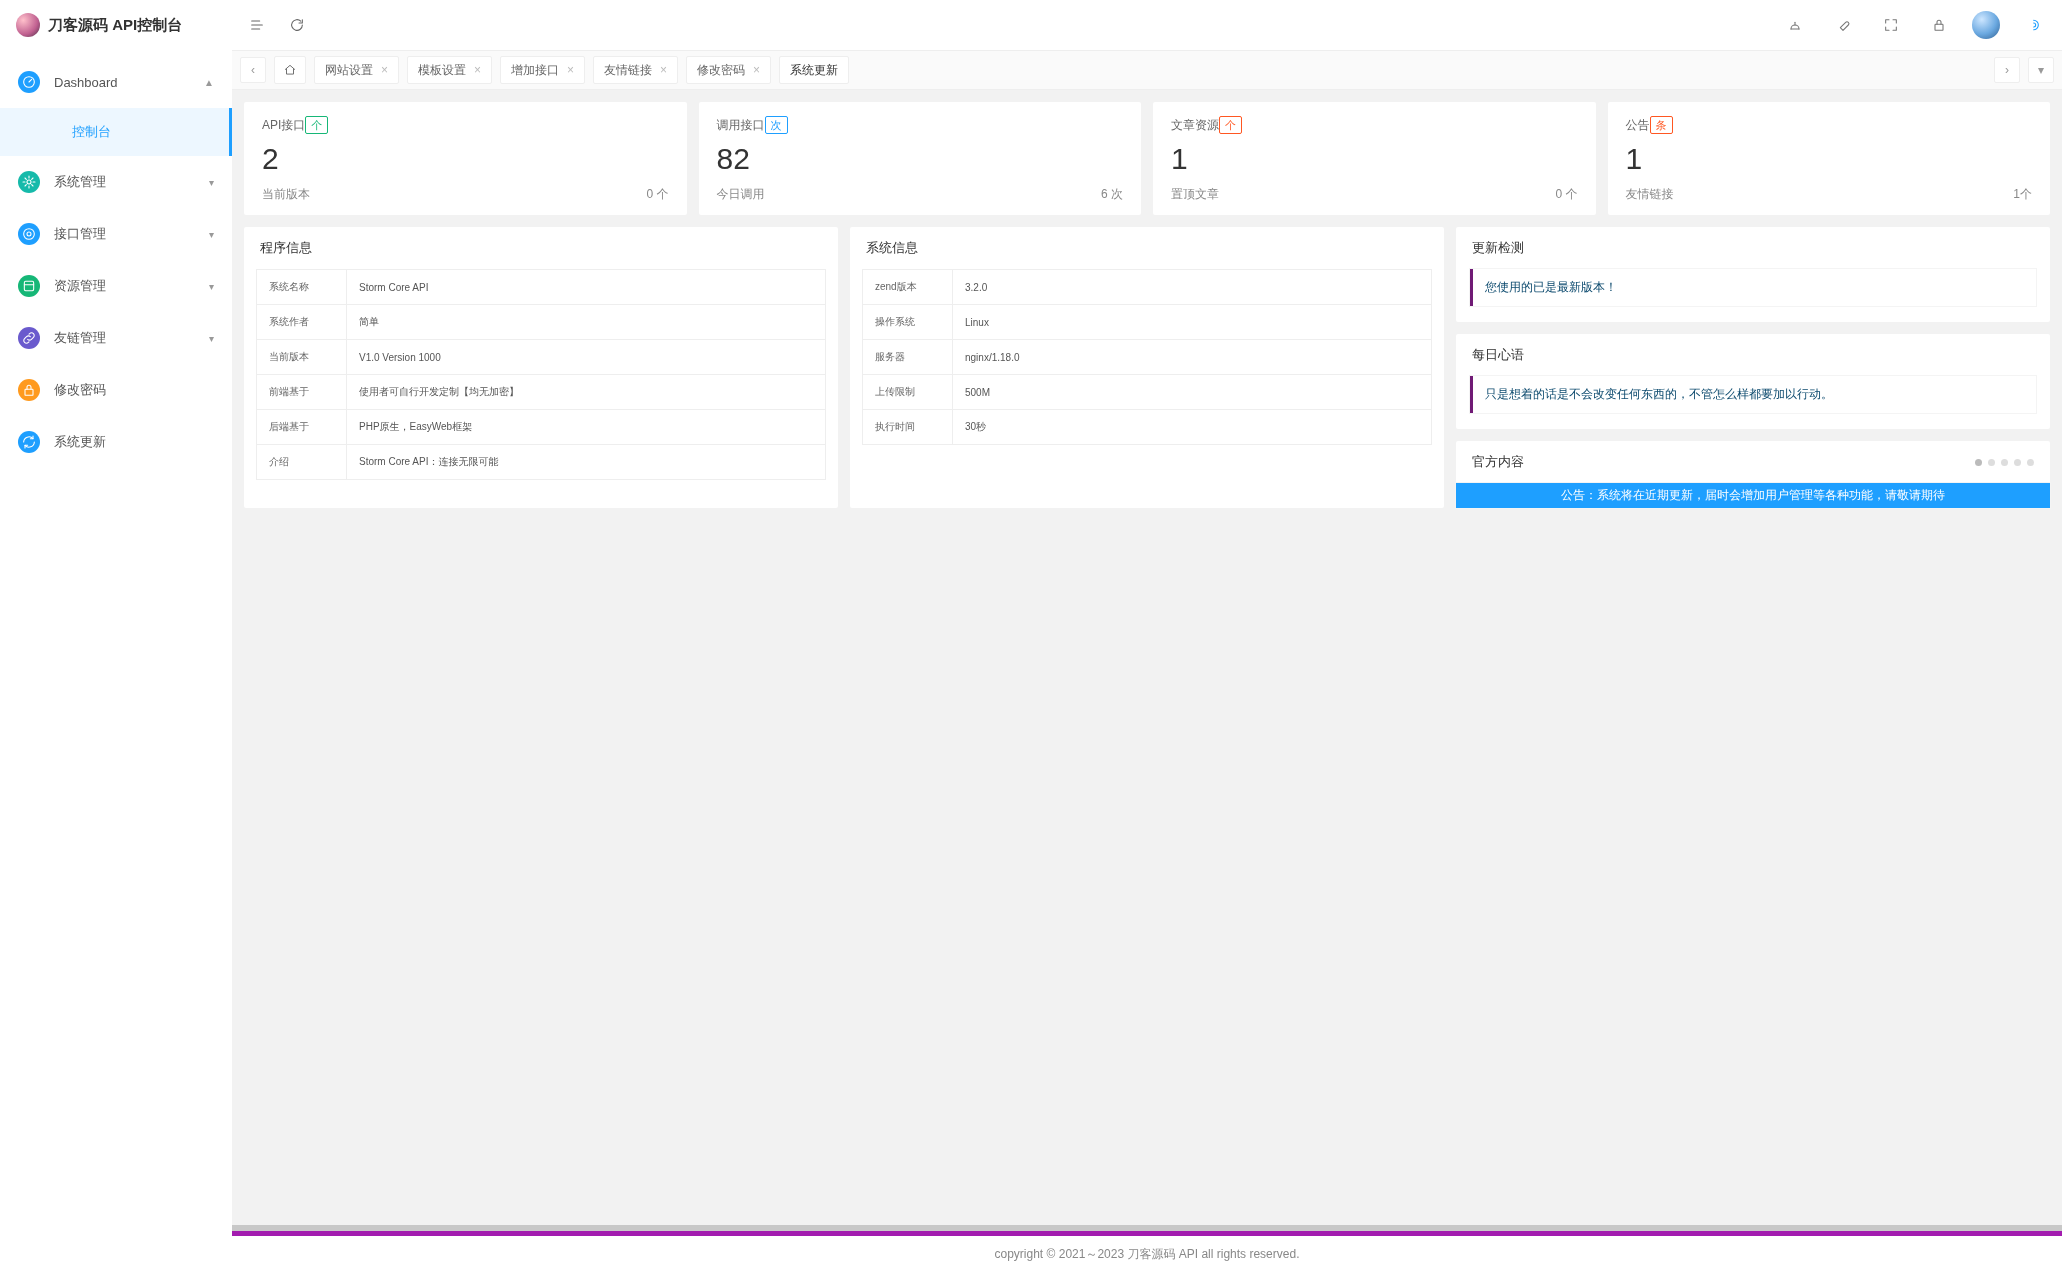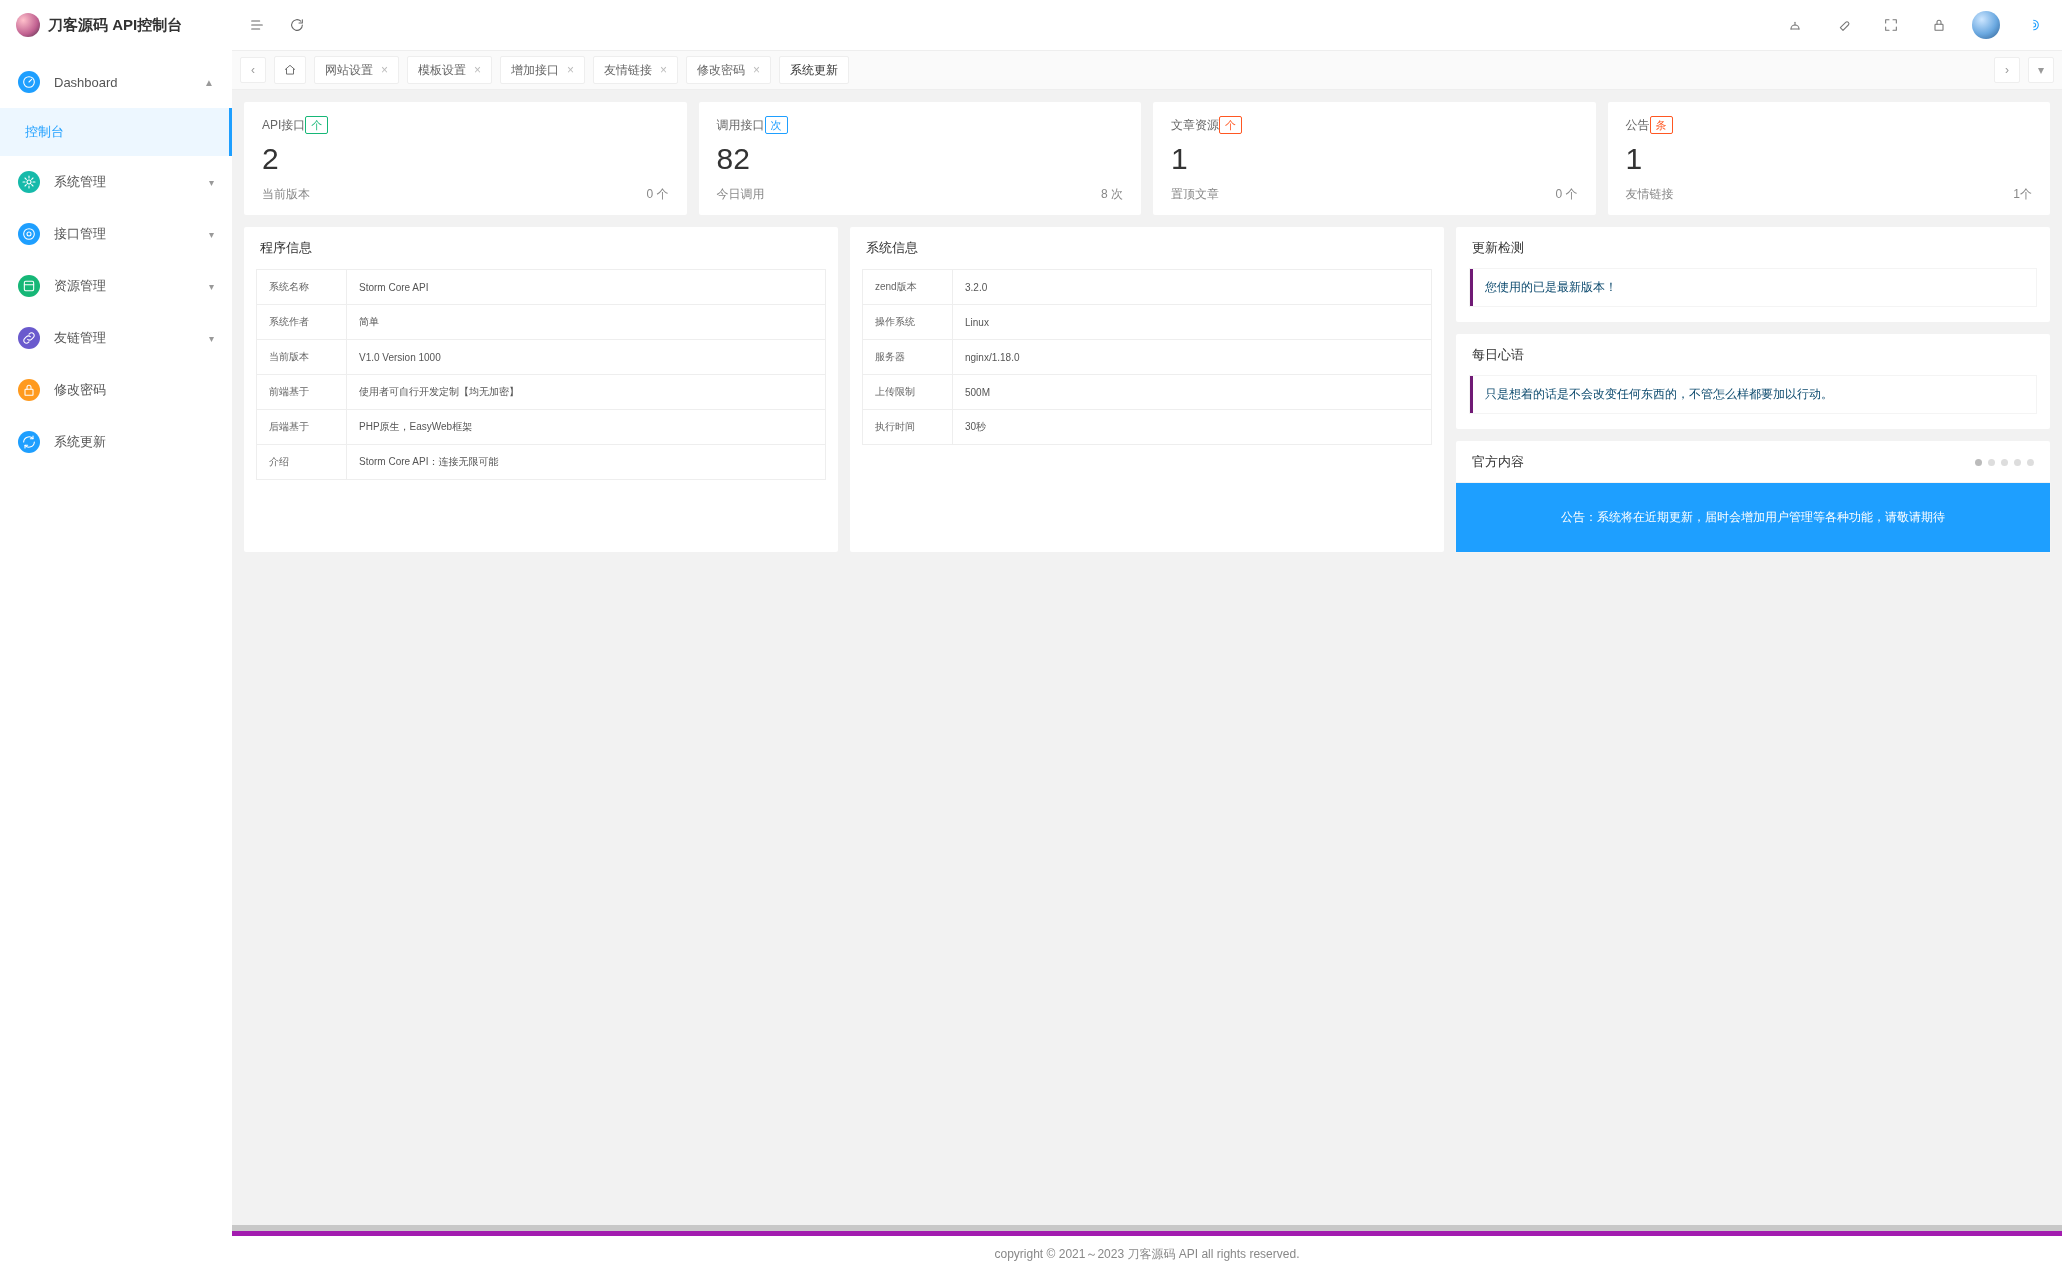--- a/index.html
+++ b/index.html
@@ -13,21 +13,21 @@
 
 .logo-row { height: 50px; display: flex; align-items: center; padding-left: 16px; gap: 8px; }
 .logo-img { width: 24px; height: 24px; border-radius: 50%; background: radial-gradient(circle at 30% 30%, #ffc0cb 0, #c06090 60%, #4a2e45 100%); flex-shrink: 0; }
 .logo-text { font-size: 15px; font-weight: 600; color: #333; }
 
 .nav { flex: 1; padding-top: 6px; }
 .nav-item { height: 52px; display: flex; align-items: center; padding: 0 18px; cursor: pointer; position: relative; color: #555; }
 .nav-item .ico { width: 22px; height: 22px; border-radius: 50%; display: flex; align-items: center; justify-content: center; margin-right: 14px; color: #fff; font-size: 12px; }
 .nav-item .label { flex: 1; font-size: 13px; }
 .nav-item .chev { font-size: 10px; color: #999; }
-.nav-sub { height: 48px; display: flex; align-items: center; padding-left: 25px; cursor: pointer; color: #1E9FFF; background: rgba(30,159,255,0.08); border-right: 3px solid #1E9FFF; font-size: 13px; }
+.nav-sub { height: 48px; display: flex; align-items: center; padding-left: 72px; cursor: pointer; color: #1E9FFF; background: rgba(30,159,255,0.08); border-right: 3px solid #1E9FFF; font-size: 13px; }
 
 .ico-dash  { background: #1E9FFF; }
 .ico-sys   { background: #16baaa; }
 .ico-api   { background: #1E9FFF; }
 .ico-res   { background: #16b777; }
 .ico-link  { background: #6a5acd; }
 .ico-pwd   { background: #ff9a1e; }
 .ico-upd   { background: #1E9FFF; }
 
 
@@ -63,21 +63,21 @@
 .card { background: #fff; border-radius: 2px; }
 .card-h { padding: 12px 16px; font-size: 13px; color: #333; }
 .card-h.withdots { display: flex; justify-content: space-between; align-items: center; }
 
 .tbl { width: calc(100% - 24px); margin: 0 12px 14px 12px; border-collapse: collapse; font-size: 10px; }
 .tbl td { border: 1px solid #eee; padding: 10px 12px; color: #555; }
 .tbl td.k { width: 90px; color: #666; background: #fff; }
 
 .side-col { display: flex; flex-direction: column; gap: 12px; }
 .alert { margin: 0 14px 16px 14px; padding: 10px 12px; border-left: 3px solid #701a75; background: #fff; color: #0c4a6e; font-size: 12px; box-shadow: 0 0 0 1px #f4f4f4; }
-.alert.blue-bg { background: #1E9FFF; color: #fff; border-left: none; margin: 0; padding: 26px 16px; text-align: center; }
+.alert.blue-bg { background: #1E9FFF; color: #fff; border-left: none; margin: 0; padding: 4px 16px; text-align: center; }
 
 .dots { display: flex; gap: 6px; }
 .dot { width: 7px; height: 7px; border-radius: 50%; background: #ddd; }
 .dot.on { background: #bbb; }
 
 
 .footer { height: 36px; line-height: 36px; text-align: center; font-size: 12px; color: #888; background: #fff; border-top: 5px solid #a21caf; }
 
 
 .content::-webkit-scrollbar { width: 8px; height: 8px; }
@@ -277,21 +277,21 @@
           </div>
         </div>
         <div class="stat">
           <div class="stat-top">
             <span>调用接口</span>
             <span class="stat-badge badge-blue">次</span>
           </div>
           <div class="stat-num">82</div>
           <div class="stat-bot">
             <span>今日调用</span>
-            <span>8 次</span>
+            <span>6 次</span>
           </div>
         </div>
         <div class="stat">
           <div class="stat-top">
             <span>文章资源</span>
             <span class="stat-badge badge-red">个</span>
           </div>
           <div class="stat-num">1</div>
           <div class="stat-bot">
             <span>置顶文章</span>

